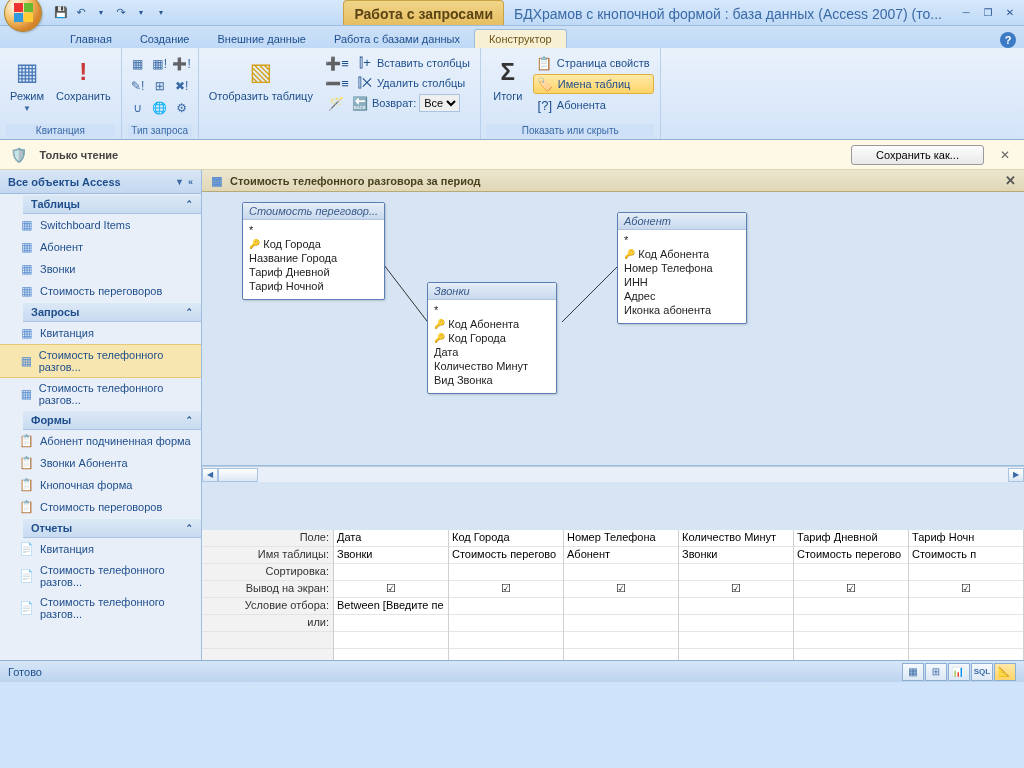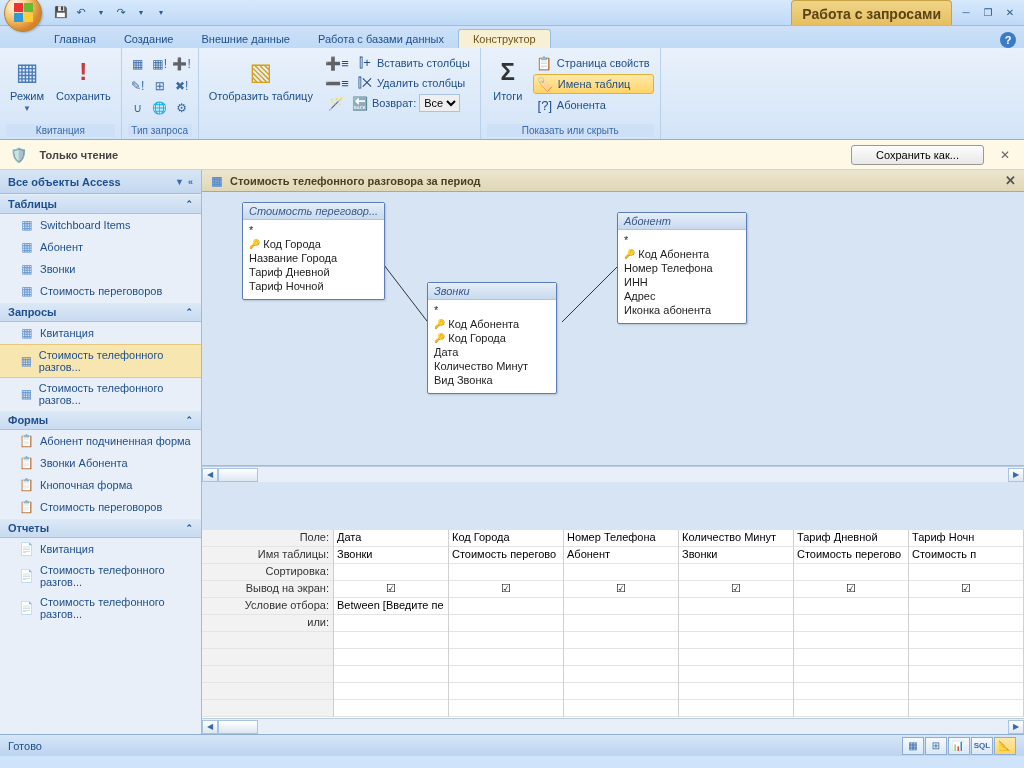--- a/index.html
+++ b/index.html
@@ -12,21 +12,21 @@
 .office-squares span { width: 9px; height: 9px; }
 .qa-toolbar { display: flex; gap: 2px; margin-left: 6px; align-items: center; }
 .qa-btn { width: 18px; height: 18px; border-radius: 3px; display: flex; align-items: center; justify-content: center; color: #2b5894; font-size: 11px; }
 .title-tabs { margin-left: auto; display: flex; align-items: stretch; height: 100%; }
 .title-tab { padding: 4px 10px 2px; font-size: 14px; color: #3a6aa6; display: flex; align-items: center; }
 .title-tab.active { background: linear-gradient(#f0d589, #e6be60); border: 1px solid #c9a243; border-bottom: none; border-radius: 4px 4px 0 0; color: #5b4415; font-weight: bold; }
 .win-controls { display: flex; align-items: center; gap: 2px; padding: 0 4px; color: #2b5894; }
 .win-btn { width: 20px; height: 16px; display: flex; align-items: center; justify-content: center; font-size: 10px; }
 
 
-.ribbon-tabs { height: 22px; background: linear-gradient(#cde1f8, #bfd9f6); display: flex; align-items: flex-end; padding-left: 40px; }
+.ribbon-tabs { height: 22px; background: linear-gradient(#cde1f8, #bfd9f6); display: flex; align-items: flex-end; padding-left: 56px; }
 .ribbon-tab { padding: 3px 14px; font-size: 11px; color: #1e4e8c; cursor: pointer; }
 .ribbon-tab.active { background: linear-gradient(#f0eeea, #dce8f5); border: 1px solid #9cbde0; border-bottom: none; border-radius: 3px 3px 0 0; }
 .ribbon-tab.contextual { background: #f8f0d4; color: #6d5418; }
 .help-icon { margin-left: auto; margin-right: 8px; width: 16px; height: 16px; border-radius: 50%; background: #3b7ac4; color: #fff; display: flex; align-items: center; justify-content: center; font-size: 11px; font-weight: bold; }
 
 
 .ribbon { height: 92px; background: linear-gradient(#e9f1fb, #d3e4f8); border-bottom: 1px solid #8faed3; display: flex; }
 .ribbon-group { border-right: 1px solid #b8d0ea; padding: 2px 6px; display: flex; flex-direction: column; position: relative; }
 .rg-label { text-align: center; font-size: 10px; color: #3a6aa6; padding: 1px 0; background: rgba(200,220,245,0.5); margin-top: auto; }
 .rg-body { flex: 1; display: flex; align-items: flex-start; gap: 4px; padding-top: 4px; }
@@ -44,27 +44,27 @@
 
 
 .msgbar { height: 30px; background: #fef9e7; border-bottom: 1px solid #ddd5b2; display: flex; align-items: center; padding: 0 10px; gap: 12px; font-size: 11px; }
 .msg-icon { color: #c89020; font-size: 14px; }
 .msg-title { font-weight: bold; color: #444; }
 .msg-text { color: #444; }
 .msg-btn { margin-left: auto; padding: 3px 24px; background: linear-gradient(#fdfdfd, #e8e8e8); border: 1px solid #999; border-radius: 3px; font-size: 11px; cursor: pointer; }
 .msg-close { color: #666; font-size: 12px; cursor: pointer; padding: 0 4px; }
 
 
-.main { display: flex; height: 564px; }
+.main { display: flex; height: 490px; }
 
 
 .navpane { width: 231px; background: #e8eff8; border-right: 1px solid #9cbde0; display: flex; flex-direction: column; }
 .nav-header { height: 24px; background: linear-gradient(#d8e6f6, #c3d8f0); border-bottom: 1px solid #9cbde0; display: flex; align-items: center; padding: 0 8px; font-size: 11px; color: #1e4e8c; font-weight: bold; }
 .nav-header-arrows { margin-left: auto; display: flex; gap: 4px; font-size: 9px; color: #3a6aa6; }
-.nav-group-hdr { background: linear-gradient(#dce8f6, #c8dbf1); border-top: 1px solid #e8f0fa; border-bottom: 1px solid #a9c4e2; padding: 3px 8px; font-size: 11px; color: #1e4e8c; font-weight: bold; display: flex; align-items: center; }
+.nav-group-hdr { background: linear-gradient(#dce8f6, #c8dbf1); border-top: 1px solid #e8f0fa; border-bottom: 1px solid #a9c4e2; padding: 3px 8px; font-size: 11px; color: #1e4e8c; font-weight: bold; display: flex; align-items: center; margin-left: 23px; }
 .nav-group-hdr .chev { margin-left: auto; font-size: 9px; }
 .nav-item { display: flex; align-items: center; gap: 6px; padding: 4px 8px 4px 20px; font-size: 11px; color: #1e4e8c; cursor: pointer; }
 .nav-item.selected { background: #f8e6b1; border-top: 1px solid #e6c979; border-bottom: 1px solid #e6c979; }
 .obj-icon { width: 14px; height: 14px; display: inline-flex; align-items: center; justify-content: center; font-size: 12px; }
 .icon-table { color: #5b8fd0; }
 .icon-query { color: #5b8fd0; }
 .icon-form { color: #7aa35c; }
 .icon-report { color: #5a9a5a; }
 
 
@@ -116,20 +116,21 @@
   <div class="qa-toolbar">
     <div class="qa-btn">💾</div>
     <div class="qa-btn">↶</div>
     <div class="qa-btn" style="font-size:7px">▼</div>
     <div class="qa-btn">↷</div>
     <div class="qa-btn" style="font-size:7px">▼</div>
     <div class="qa-btn" style="font-size:8px">▾</div>
   </div>
   <div class="title-tabs">
     <div class="title-tab active">Работа с запросами</div>
+    <div class="title-tab">БДХрамов с кнопочной формой : база данных (Access 2007) (то...</div>
   </div>
   <div class="win-controls">
     <div class="win-btn">─</div>
     <div class="win-btn">❐</div>
     <div class="win-btn">✕</div>
   </div>
 </div>
 
 <div class="ribbon-tabs">
   <div class="ribbon-tab">Главная</div>

